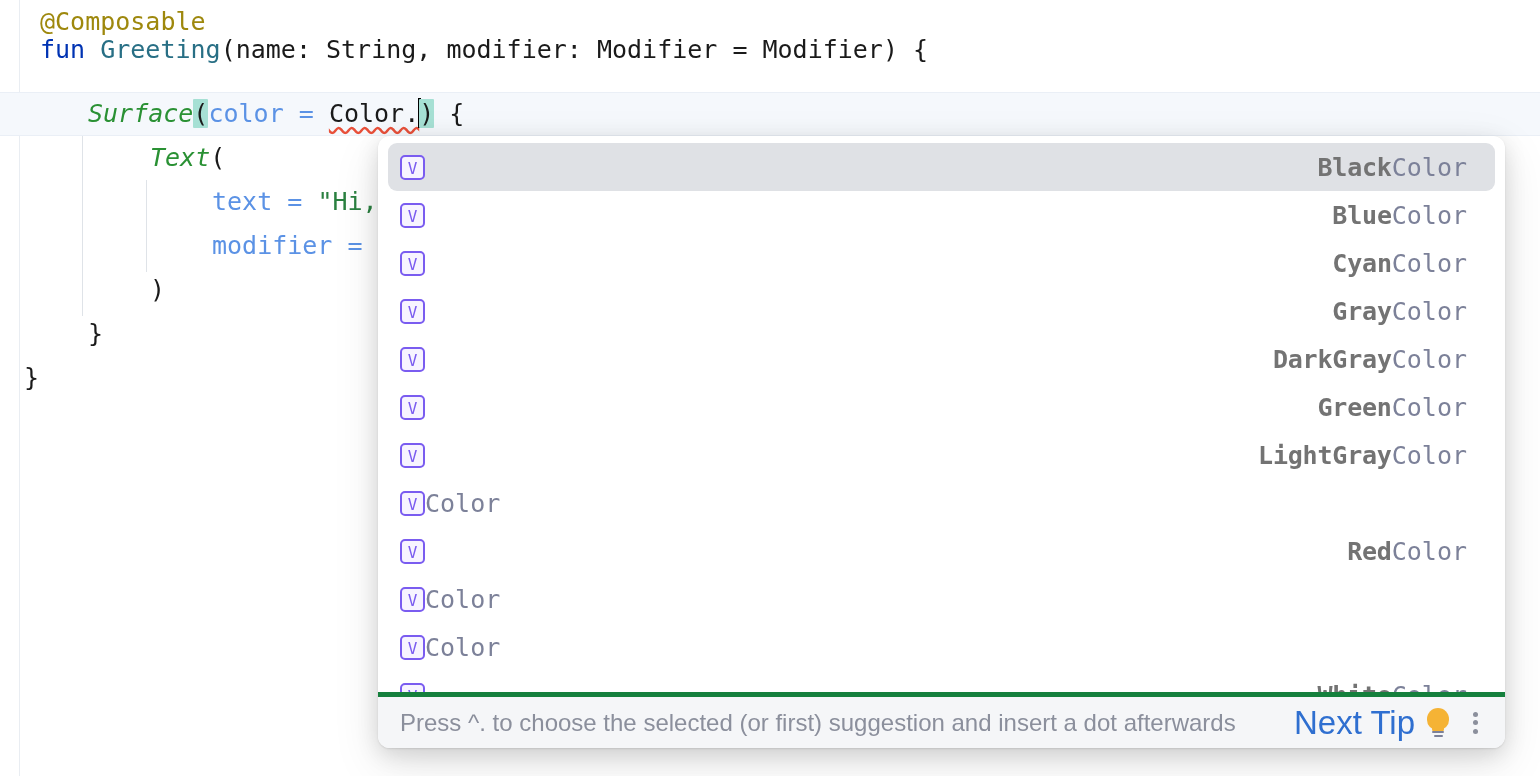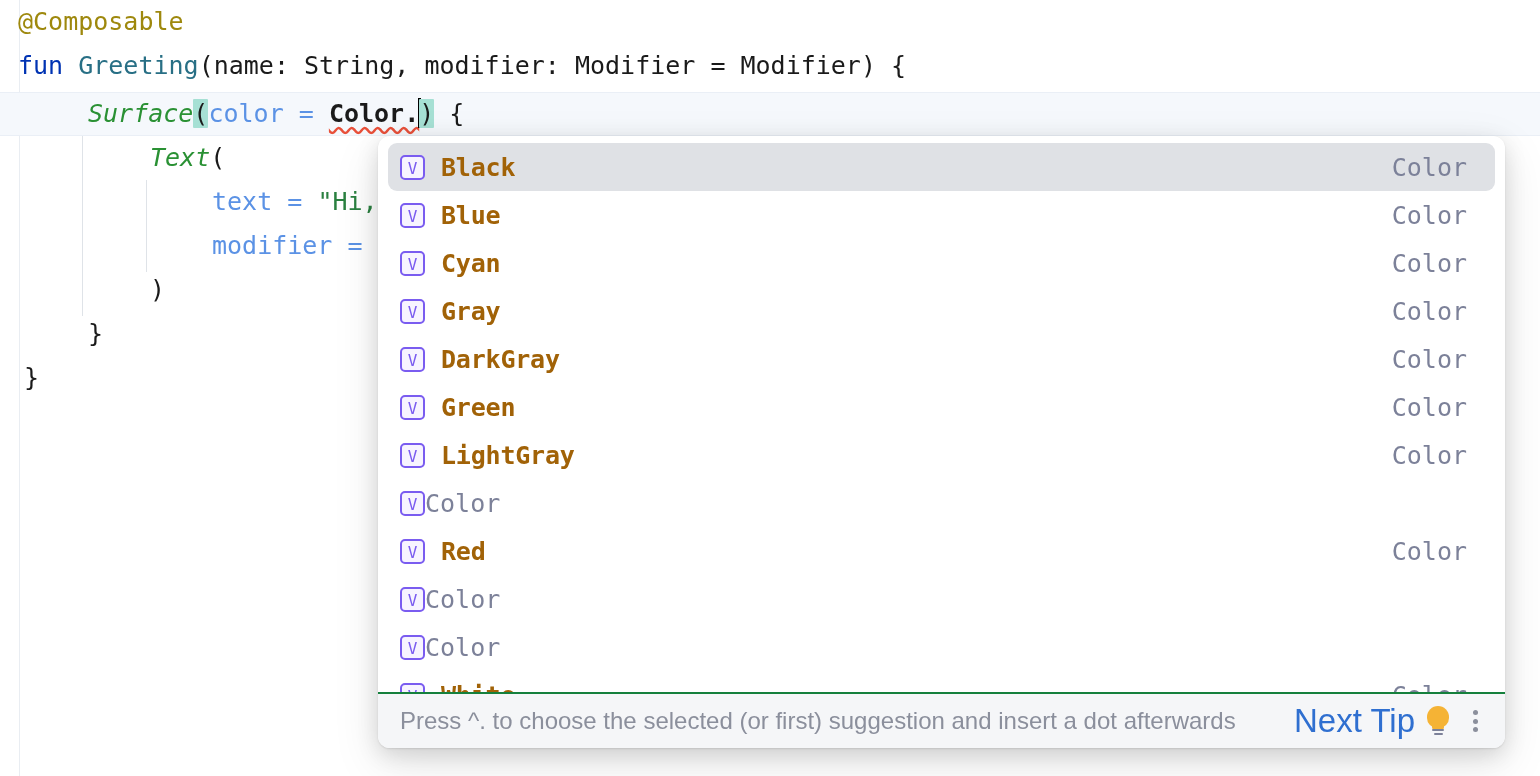--- a/index.html
+++ b/index.html
@@ -36,21 +36,21 @@
     font-family: "DejaVu Sans Mono", monospace;
     font-size: 25px;
     line-height: 44px;
     white-space: pre;
   }
   .code-line {
     position: absolute;
     left: 0;
     width: 1540px;
     height: 44px;
-    padding-left: 18px;
+    padding-left: 40px;
     box-sizing: border-box;
   }
   .line-highlight {
     position: absolute;
     left: 0;
     width: 1540px;
     height: 44px;
     background: #f5f8fc;
     border-top: 1px solid #eaeff6;
     border-bottom: 1px solid #eaeff6;
@@ -75,21 +75,20 @@
   .tok-err     { color: #1a1a1a; }
 
   .bracket-hl {
     background: #a6e0d4;
     border-radius: 1px;
   }
   .squiggle {
     text-decoration: underline wavy #e8503a;
     text-decoration-skip-ink: none;
     text-underline-offset: 4px;
-    font-weight: bold;
   }
   .caret {
     display: inline-block;
     width: 3px;
     height: 30px;
     background: #000000;
     vertical-align: -6px;
     margin: 0 -1.5px;
   }
 
@@ -140,41 +139,42 @@
     line-height: 23px;
     text-align: center;
     font-weight: 400;
     box-sizing: border-box;
   }
   .cmp-label {
     margin-left: 16px;
     font-family: "DejaVu Sans Mono", monospace;
     font-size: 25px;
     font-weight: bold;
-    color: #a16207;
+    color: #737373;
     letter-spacing: -0.2px;
     flex: 1 1 auto;
+    text-align: right;
   }
   .cmp-type {
     font-family: "DejaVu Sans Mono", monospace;
     font-size: 25px;
     color: #7c8199;
     margin-right: 28px;
     flex: 0 0 auto;
   }
 
   
   #hint-bar {
     position: absolute;
     left: 0;
     bottom: 0;
     width: 1127px;
     height: 56px;
     background: #f5f6f8;
-    border-top: 2px solid #15803d;
+    border-top: 5px solid #15803d;
     display: flex;
     align-items: center;
     box-sizing: border-box;
     padding: 0 18px 0 22px;
   }
   #hint-text {
     font-family: "Liberation Sans", sans-serif;
     font-size: 24px;
     color: #8b8f9c;
     white-space: nowrap;
@@ -246,21 +246,21 @@
 
   <div class="indent-guide" style="left:82px; top:136px; height:180px;"></div>
   <div class="indent-guide" style="left:146px; top:180px; height:92px;"></div>
 
   <div class="code-area">
 
     
     <div class="code-line" style="top:0px;"><span class="tok-anno">@Composable</span></div>
 
     
-    <div class="code-line" style="top:44px;"><span class="tok-kw">fun</span><span class="tok-plain"> </span><span class="tok-fnname">Greeting</span><span class="tok-plain">(name: String, modifier: Modifier = Modifier) {</span></div>
+    <div class="code-line" style="top:28px;"><span class="tok-kw">fun</span><span class="tok-plain"> </span><span class="tok-fnname">Greeting</span><span class="tok-plain">(name: String, modifier: Modifier = Modifier) {</span></div>
 
     
     <div class="code-line" style="top:92px; padding-left:88px;"><span class="tok-fncall">Surface</span><span class="tok-plain bracket-hl">(</span><span class="tok-named">color</span><span class="tok-plain"> </span><span class="tok-op">=</span><span class="tok-plain"> </span><span class="tok-err squiggle">Color.</span><span class="caret"></span><span class="tok-plain bracket-hl">)</span><span class="tok-plain"> </span><span class="tok-plain">{</span></div>
 
     
     <div class="code-line" style="top:136px; padding-left:150px;"><span class="tok-fncall">Text</span><span class="tok-plain">(</span></div>
 
     
     <div class="code-line" style="top:180px; padding-left:212px;"><span class="tok-named">text</span><span class="tok-plain"> </span><span class="tok-op">=</span><span class="tok-plain"> </span><span class="tok-string">"Hi,</span></div>
 

